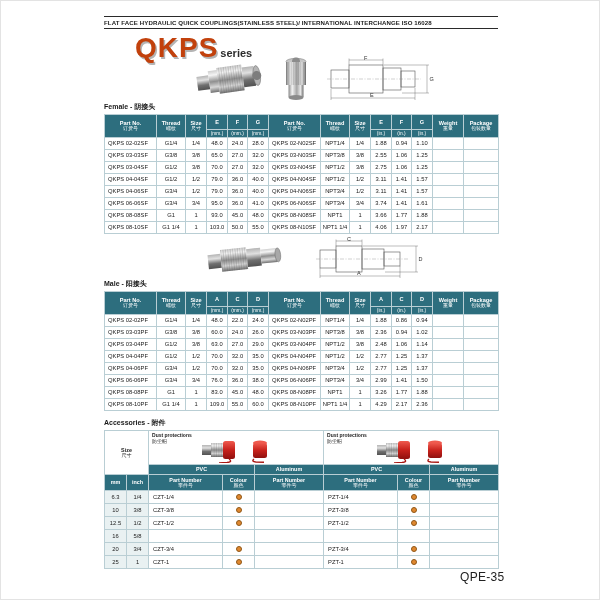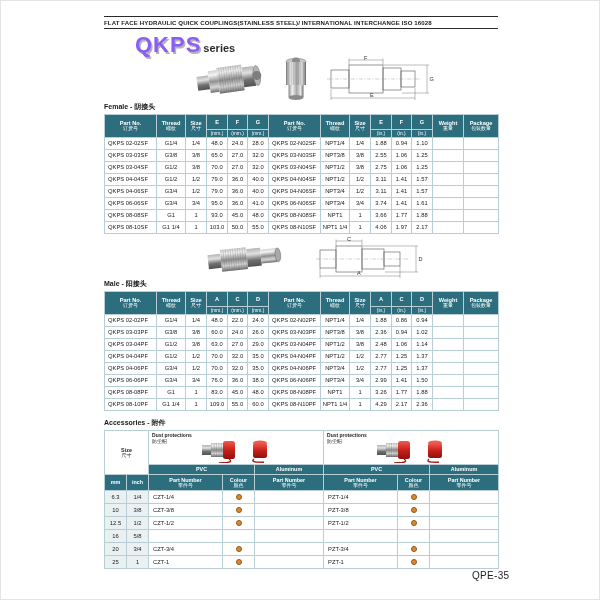--- a/index.html
+++ b/index.html
@@ -5,21 +5,21 @@
   *{margin:0;padding:0;box-sizing:border-box}
   html,body{width:600px;height:600px;background:#fff;font-family:"Liberation Sans",sans-serif;color:#1a1a1a;}
   .sheet{position:absolute;inset:0;background:#fff;border:1px solid #e3e3e3;overflow:hidden}
   .content{position:absolute;left:103px;top:13px;width:394px}
 
   .title-cn{font-size:9px;font-weight:bold;letter-spacing:.2px}
   .rule{border:none;border-top:1px solid #2a2a2a;margin:2px 0}
   .title-en{font-size:6.1px;font-weight:bold;letter-spacing:.1px;margin:1px 0}
 
   .series-row{margin:3px 0 1px 31px;height:24px;white-space:nowrap}
-  .series-big{font-size:22px;font-weight:900;letter-spacing:1px;color:#8b5cf6;text-shadow:1.5px 1.5px 0 #b4b4b4}
+  .series-big{font-size:28px;font-weight:900;letter-spacing:1px;color:#c2410c;text-shadow:1.5px 1.5px 0 #b4b4b4}
   .series-small{font-size:11px;font-weight:bold;color:#2c2c2c;margin-left:2px}
 
   .photo-block{display:flex;align-items:center;justify-content:center;gap:14px;height:44px;margin:1px 0 0 30px}
   .photo-block.male{height:40px;margin-top:4px;gap:22px}
 
   .section-label{font-size:7px;font-weight:bold;margin:1px 0 2px 0}
 
   table{border-collapse:collapse;table-layout:fixed;width:394px}
   .spec th,.spec td{border:1px solid #b9ced4;overflow:hidden;white-space:nowrap}
   .spec thead th{background:#2d6e7e;color:#fff;font-weight:bold;font-size:5.6px;text-align:center;line-height:1.1;height:15px}
@@ -36,21 +36,21 @@
   .dust-label .cn2{display:block;font-weight:normal;font-size:5px}
   .caps{position:absolute;left:0;right:0;top:4px;bottom:0;display:flex;align-items:center;justify-content:center;gap:10px}
   .size-cell{font-size:5.6px}
   .acc .groups th{height:10px}
   .acc .colhdr th{height:16px}
   .acc td{font-size:5.8px;height:12px;line-height:12px;text-align:center;background:#fff;color:#222}
   .acc td.tint{background:#e9f1f2}
   .acc td.pn{text-align:left;padding-left:4px}
   .dot{display:inline-block;width:6px;height:6px;border-radius:50%;background:#e0882f;border:1px solid #8f5718;vertical-align:middle}
 
-  .page-num{position:absolute;top:569px;left:471px;font-size:10px;color:#222;letter-spacing:.3px}
+  .page-num{position:absolute;top:569px;left:459px;font-size:12px;color:#222;letter-spacing:.3px}
   svg{display:block}
 </style>
 </head>
 <body>
 
 <svg width="0" height="0" style="position:absolute">
   <defs>
     <linearGradient id="metalV" x1="0" y1="0" x2="0" y2="1">
       <stop offset="0" stop-color="#cfcfcf"></stop>
         <stop offset="0.2" stop-color="#f4f4f4"></stop>

